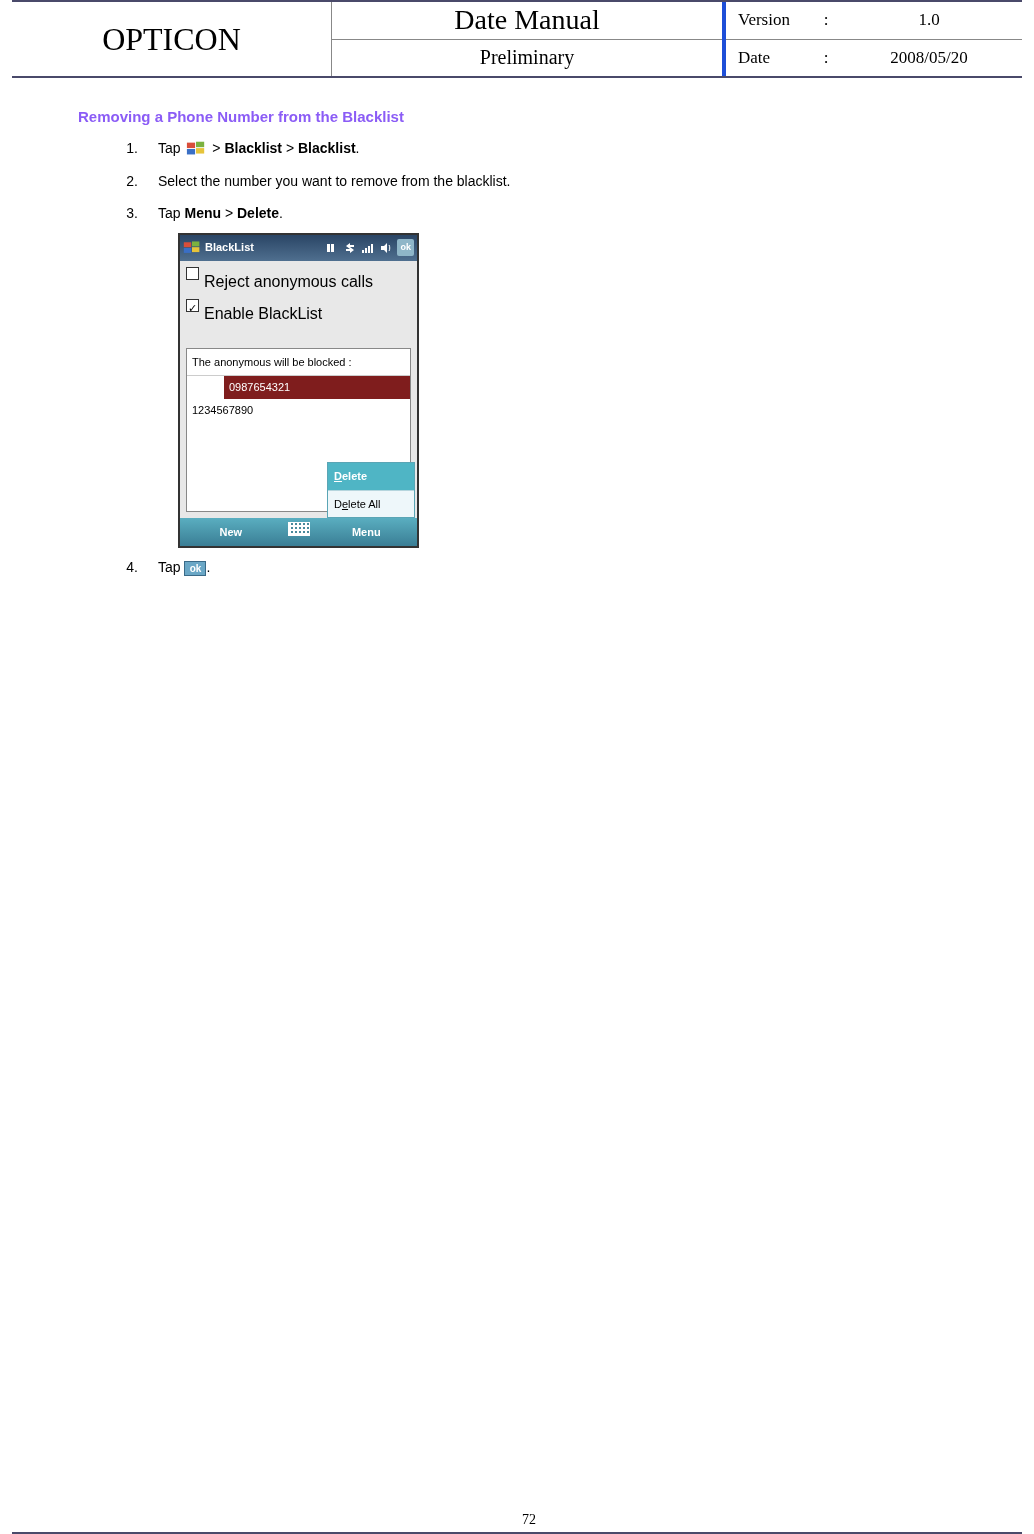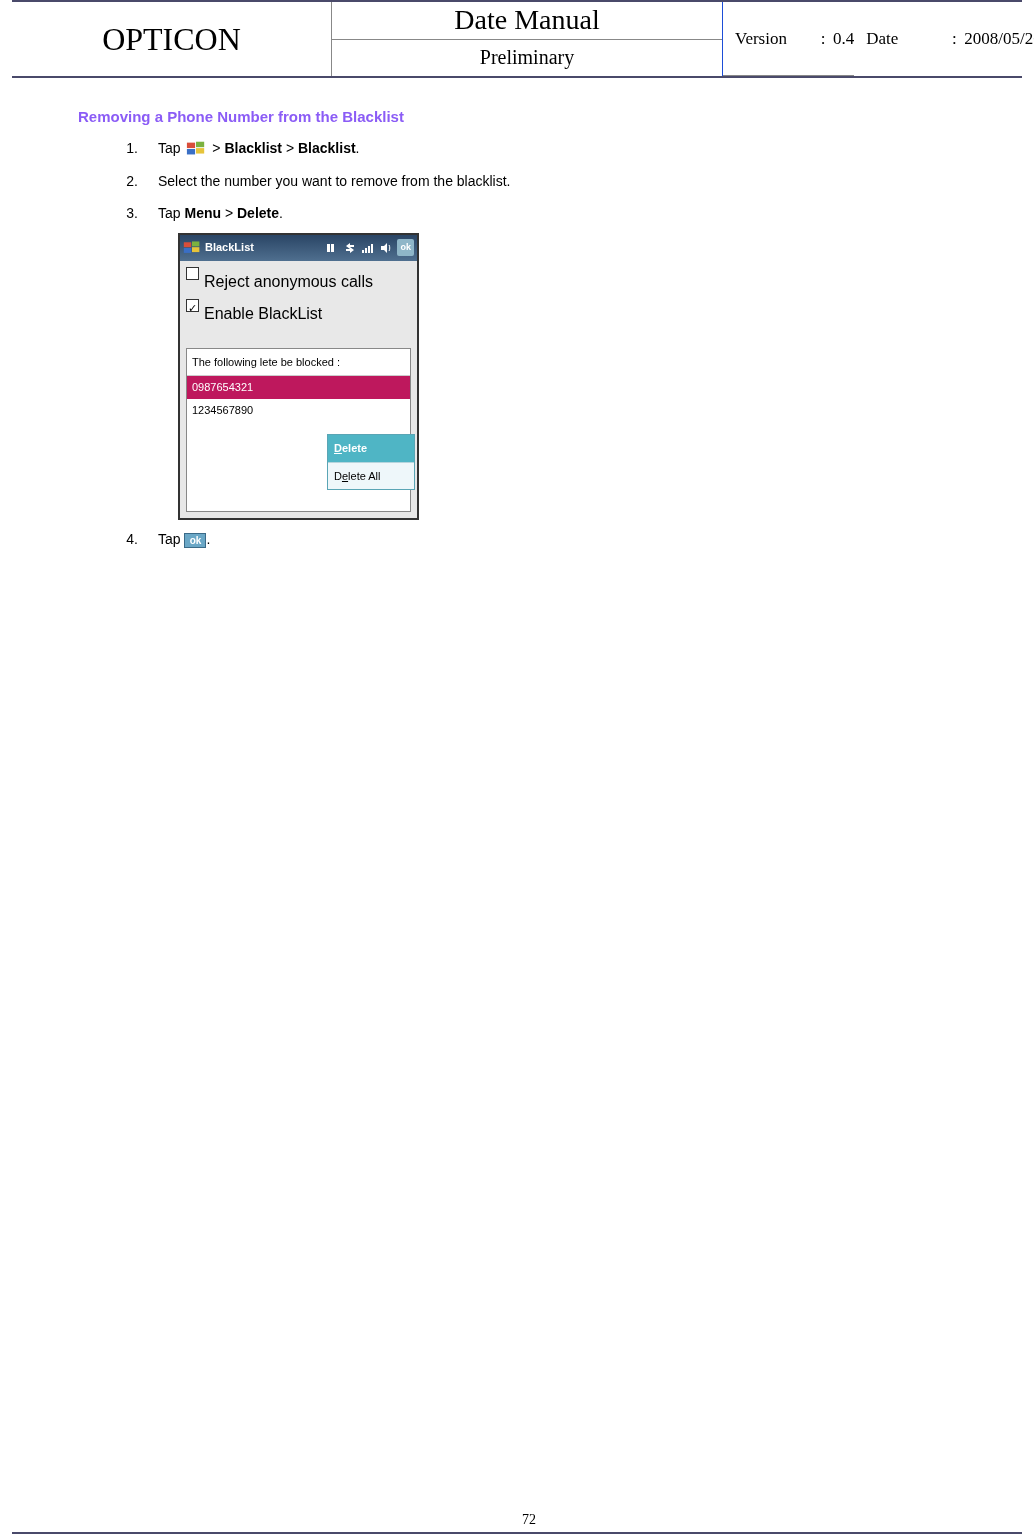--- a/index.html
+++ b/index.html
@@ -44,23 +44,23 @@
     .header-mid-bot {
       flex: 1;
       display: flex;
       align-items: center;
       justify-content: center;
       font-size: 20px;
       font-family: "Times New Roman", serif;
     }
     .header-right {
       width: 300px;
-      border-left: 1px solid #1d4ed8;
-      display: flex;
-      flex-direction: row;
+      border-left: 4px solid #1d4ed8;
+      display: flex;
+      flex-direction: column;
       font-family: "Times New Roman", serif;
     }
     .header-right-row {
       flex: 1;
       display: flex;
       align-items: center;
       font-size: 17px;
     }
     .header-right-row:first-child { border-bottom: 1px solid #888; }
     .hr-label { width: 90px; padding-left: 12px; }
@@ -184,22 +184,23 @@
     }
     .blocked-list {
       height: 135px;
       font-size: 11px;
       padding: 0;
     }
     .blocked-item {
       padding: 1px 5px;
     }
     .blocked-item.selected {
-      background: #be185d;
-      color: #fff;
+      background: #7f1d1d;
+      color: #fff;
+      margin-left: 37px;
     }
     .popup {
       position: absolute;
       right: 2px;
       bottom: 28px;
       background: #eef7fa;
       border: 1px solid #5aa5b5;
       font-size: 11px;
       width: 88px;
     }
@@ -262,21 +263,21 @@
 <div class="header-wrap">
   <div class="header-brand">OPTICON</div>
   <div class="header-mid">
     <div class="header-mid-top">Date Manual</div>
     <div class="header-mid-bot">Preliminary</div>
   </div>
   <div class="header-right">
     <div class="header-right-row">
       <div class="hr-label">Version</div>
       <div class="hr-colon">:</div>
-      <div class="hr-value">0.4</div>
+      <div class="hr-value">1.0</div>
     </div>
     <div class="header-right-row">
       <div class="hr-label">Date</div>
       <div class="hr-colon">:</div>
       <div class="hr-value">2008/05/20</div>
     </div>
   </div>
 </div>
 
 <div class="content">
@@ -343,31 +344,36 @@
       <div class="phone-body">
         <div class="cb-row">
           <span class="cb"></span>
           <span>Reject anonymous calls</span>
         </div>
         <div class="cb-row">
           <span class="cb checked"></span>
           <span>Enable BlackList</span>
         </div>
         <div class="blocked-box">
-          <div class="blocked-header">The following lete be blocked :</div>
+          <div class="blocked-header">The anonymous will be blocked :</div>
           <div class="blocked-list">
             <div class="blocked-item selected">0987654321</div>
             <div class="blocked-item">1234567890</div>
           </div>
         </div>
       </div>
       <div class="popup">
         <div class="popup-item active"><u>D</u><span>elete</span></div>
         <div class="popup-item"><span>D</span><u>e</u><span>lete All</span></div>
       </div>
+      <div class="bottombar">
+        <div class="bb-left">New</div>
+        <div class="bb-mid"><span class="kbd-ic"></span></div>
+        <div class="bb-right">Menu</div>
+      </div>
     </div>
 
     <div class="step-item" style="margin-top:6px;">
       <div class="step-num">4.</div>
       <div class="step-body">
         <span>Tap </span><span class="ok-btn">ok</span><span>.</span>
       </div>
     </div>
 
   </div>

